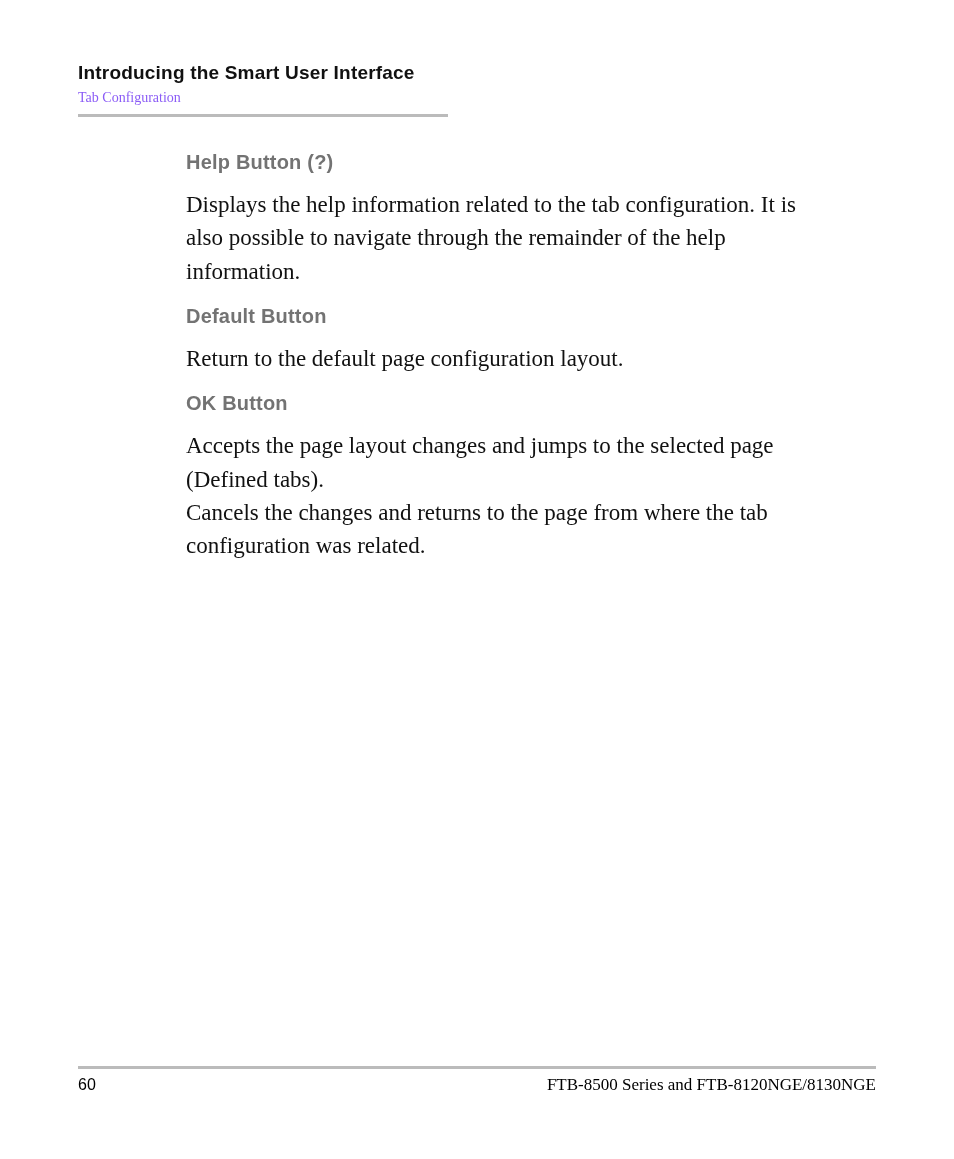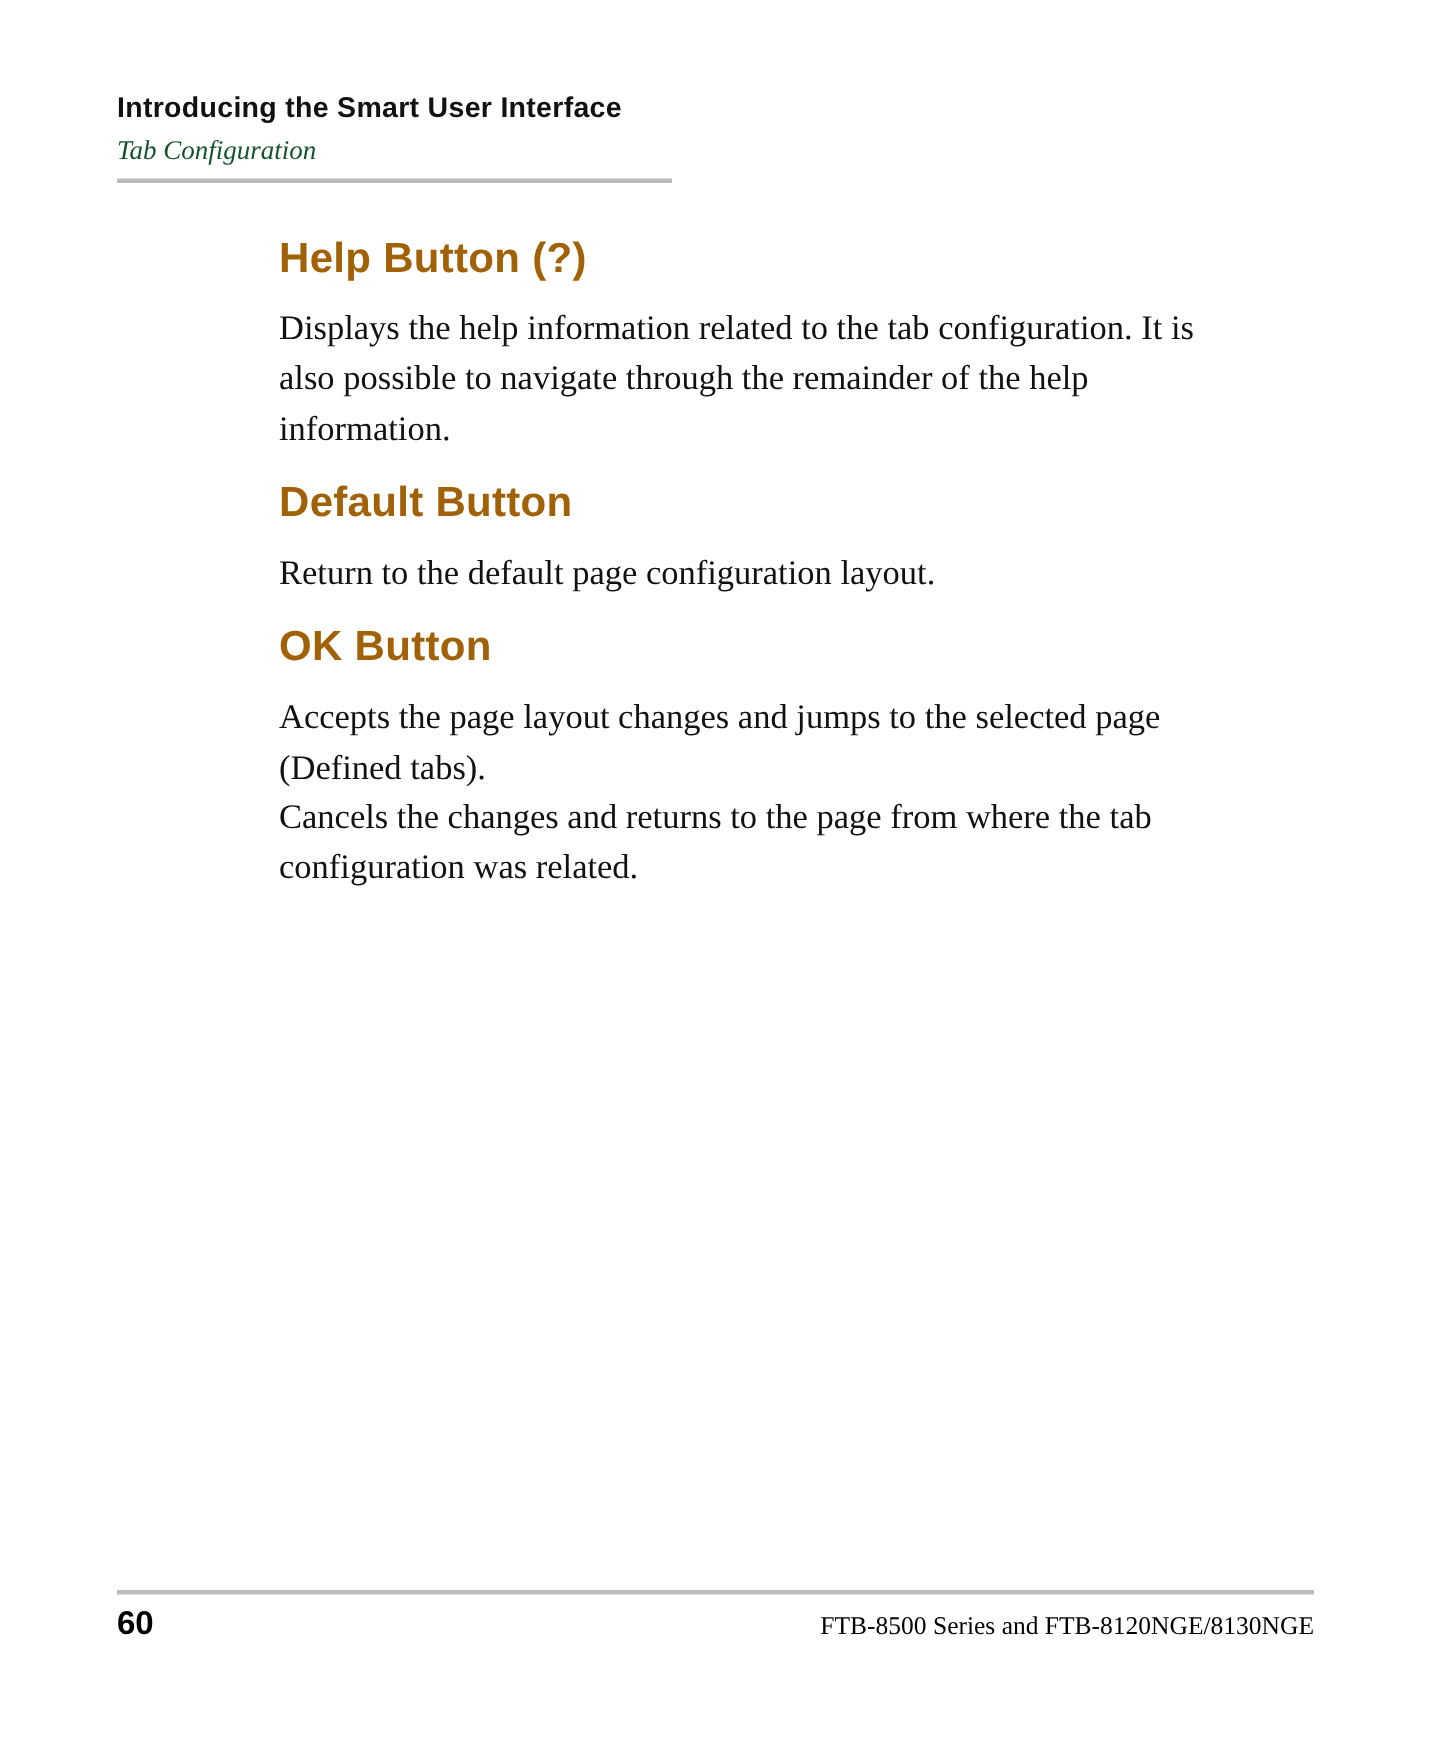--- a/index.html
+++ b/index.html
@@ -22,42 +22,41 @@
   .chapter-title {
     font-family: "Segoe UI", "Helvetica Neue", Arial, sans-serif;
     font-weight: 700;
     font-size: 19px;
     letter-spacing: 0.2px;
     margin: 0 0 6px 0;
     color: #111;
   }
   .subsection {
     font-family: Georgia, "Times New Roman", serif;
-    font-style: italic;
-    font-size: 18px;
+    font-size: 14px;
     margin: 0 0 8px 0;
-    color: #14532d;
+    color: #8b5cf6;
   }
   .header-rule {
     border: none;
     border-top: 3px solid #bbbbbb;
     width: 370px;
     margin: 0;
   }
   .content {
     padding-left: 108px;
     padding-right: 38px;
     padding-top: 26px;
   }
   .h2 {
     font-family: "Segoe UI", "Helvetica Neue", Arial, sans-serif;
     font-weight: 700;
-    font-size: 28px;
+    font-size: 20px;
     margin: 0 0 14px 0;
-    color: #a16207;
+    color: #737373;
     letter-spacing: 0.2px;
   }
   .spaced {
     margin-top: 17px;
   }
   .body-text {
     font-family: Georgia, "Times New Roman", serif;
     font-size: 23px;
     line-height: 1.45;
     margin: 0;
@@ -75,22 +74,22 @@
     width: 100%;
     margin: 0 0 6px 0;
   }
   .footer-row {
     display: flex;
     justify-content: space-between;
     align-items: baseline;
   }
   .page-number {
     font-family: "Segoe UI", "Helvetica Neue", Arial, sans-serif;
-    font-weight: 700;
-    font-size: 22px;
+    font-weight: 400;
+    font-size: 16px;
   }
   .footer-text {
     font-family: Georgia, "Times New Roman", serif;
     font-size: 17px;
   }
 </style>
 </head>
 <body>
 
 <div class="page">

